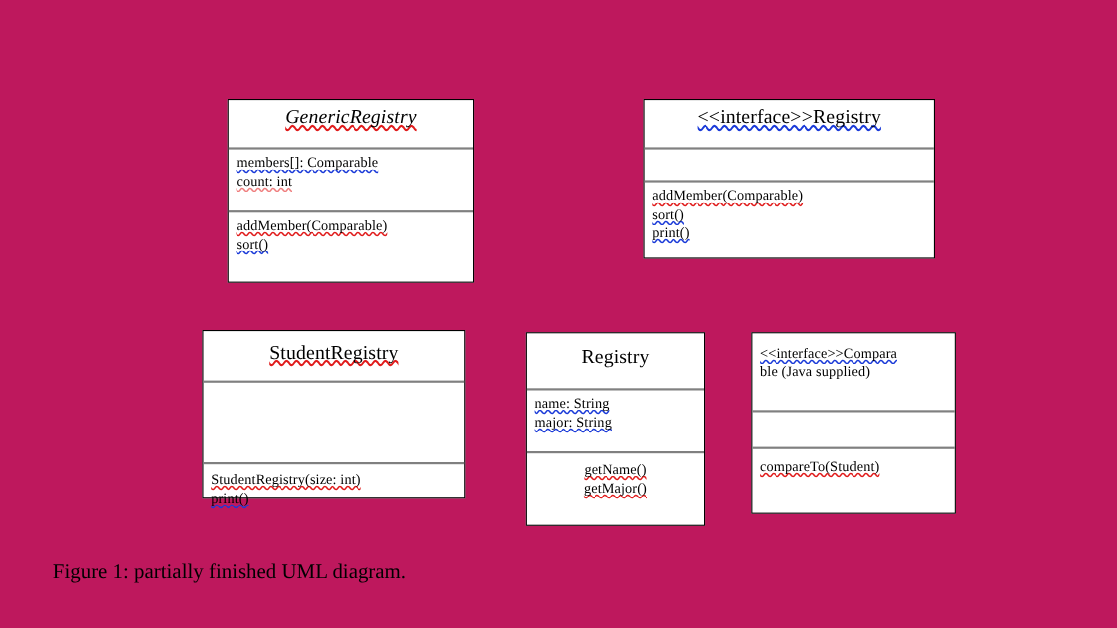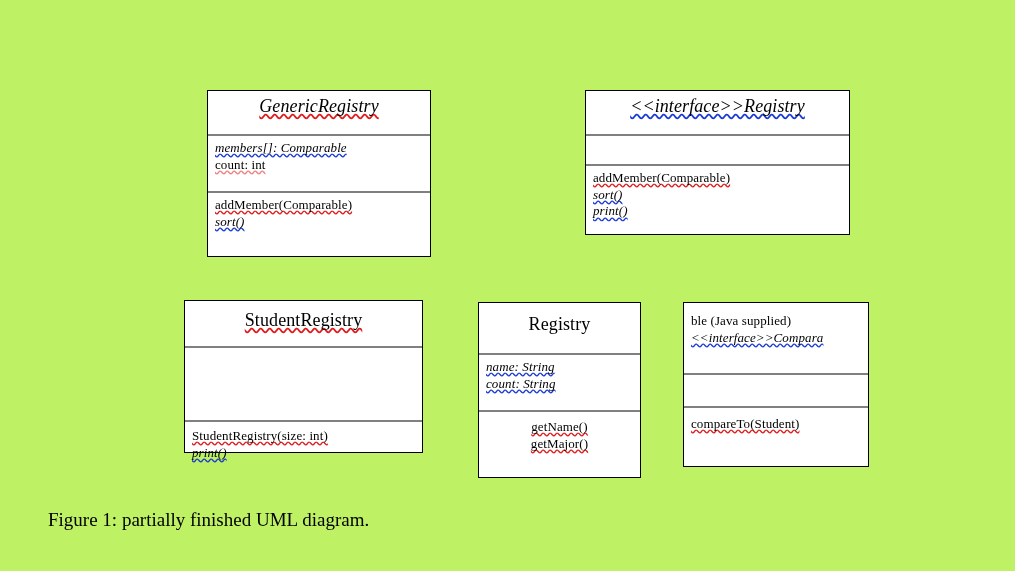--- a/index.html
+++ b/index.html
@@ -4,21 +4,21 @@
 <style>
   html, body {
     margin: 0;
     padding: 0;
     background: #ffffff;
   }
   #page {
     position: relative;
     width: 1015px;
     height: 571px;
-    background: #bef264;
+    background: #be185d;
     overflow: hidden;
     font-family: "Liberation Serif", "DejaVu Serif", serif;
     color: #000000;
   }
 
   
   .uml-box {
     position: absolute;
     box-sizing: border-box;
     border: 1px solid #000000;
@@ -61,21 +61,20 @@
   
   .sq-red {
     text-decoration: underline wavy #e01b1b;
     text-decoration-skip-ink: none;
     text-underline-offset: 1px;
   }
   .sq-blue {
     text-decoration: underline wavy #1a3ad8;
     text-decoration-skip-ink: none;
     text-underline-offset: 1px;
-    font-style: italic;
   }
   .sq-red-thin {
     text-decoration: underline wavy #ef7f7f;
     text-decoration-skip-ink: none;
     text-underline-offset: 1px;
   }
 
   
   #caption {
     position: absolute;
@@ -129,32 +128,32 @@
       <span class="line sq-blue">print()</span>
     </div>
   </div>
 
   <div class="uml-box" style="left:478px; top:302px; width:163px; height:176px;">
     <div class="compartment c-title" style="height:50px; padding-top:10px;">
       <span class="line title">Registry</span>
     </div>
     <div class="compartment" style="height:57px;">
       <span class="line sq-blue">name: String</span>
-      <span class="line sq-blue">count: String</span>
+      <span class="line sq-blue">major: String</span>
     </div>
     <div class="compartment c-center" style="padding-top:7px;">
       <span class="line sq-red">getName()</span>
       <span class="line sq-red">getMajor()</span>
     </div>
   </div>
 
   <div class="uml-box" style="left:683px; top:302px; width:186px; height:165px;">
     <div class="compartment" style="height:70px; padding-top:10px;">
+      <span class="line sq-blue">&lt;&lt;interface&gt;&gt;Compara</span>
       <span class="line">ble (Java supplied)</span>
-      <span class="line sq-blue">&lt;&lt;interface&gt;&gt;Compara</span>
     </div>
     <div class="compartment c-empty" style="height:33px;"></div>
     <div class="compartment" style="padding-top:8px;">
       <span class="line sq-red">compareTo(Student)</span>
     </div>
   </div>
 
   <div id="caption">Figure 1: partially finished UML diagram.</div>
 
 </div>

